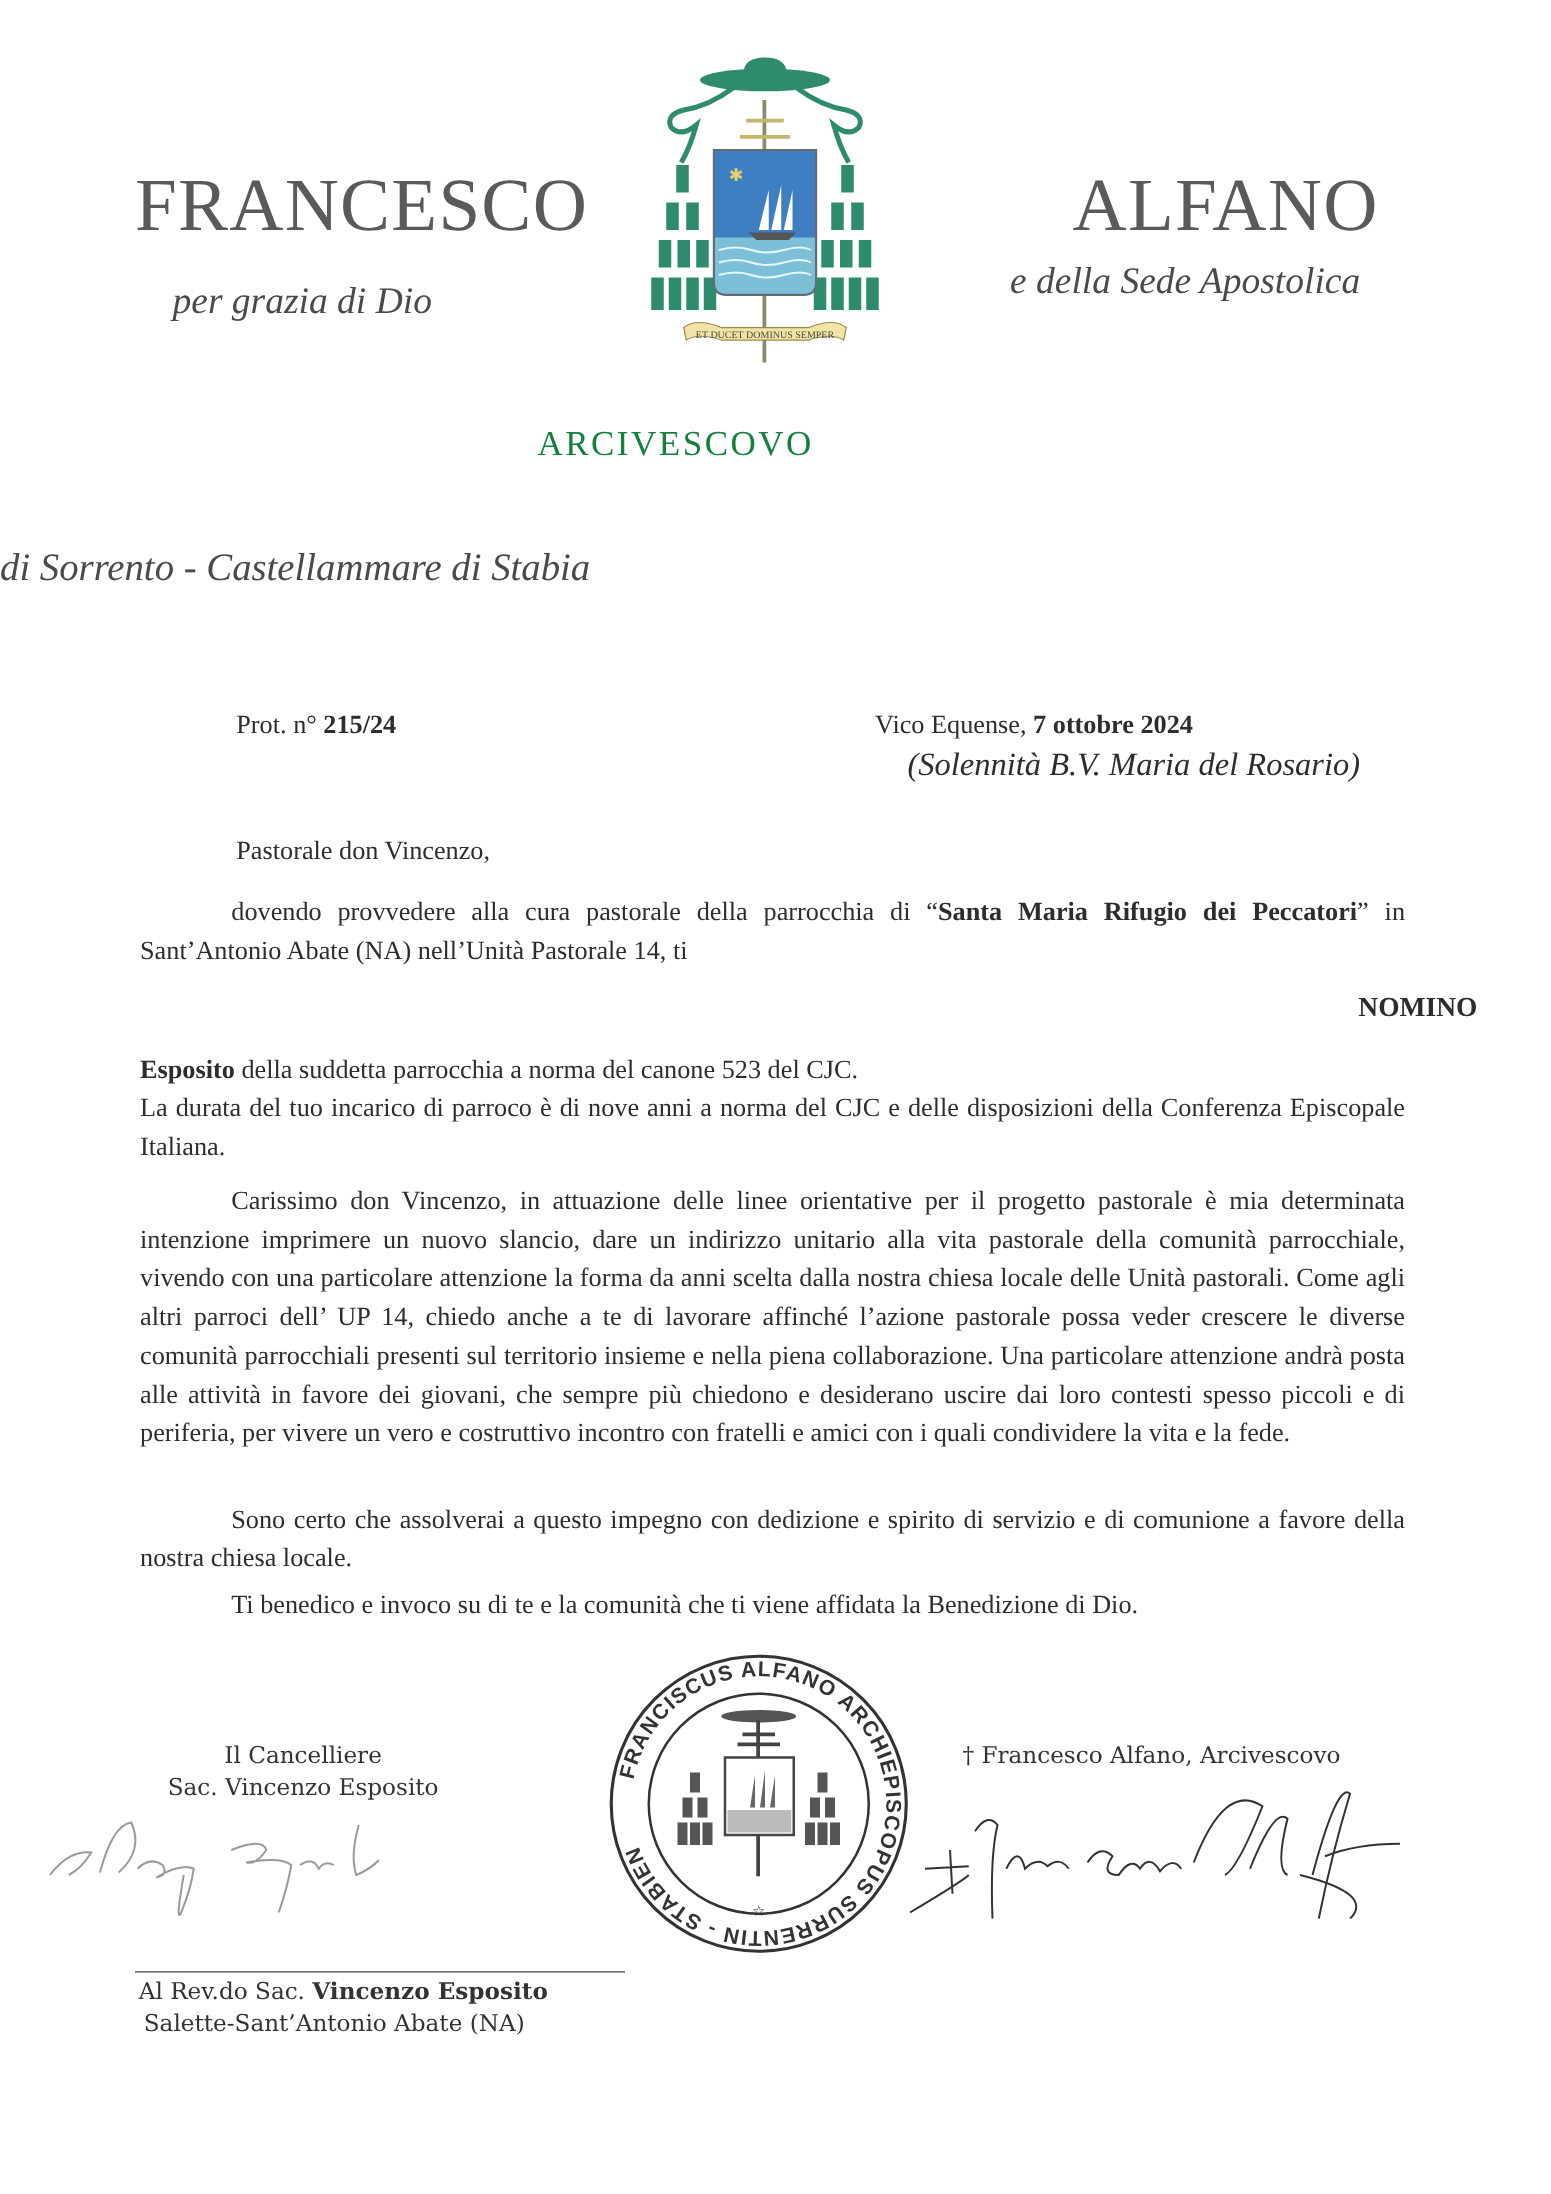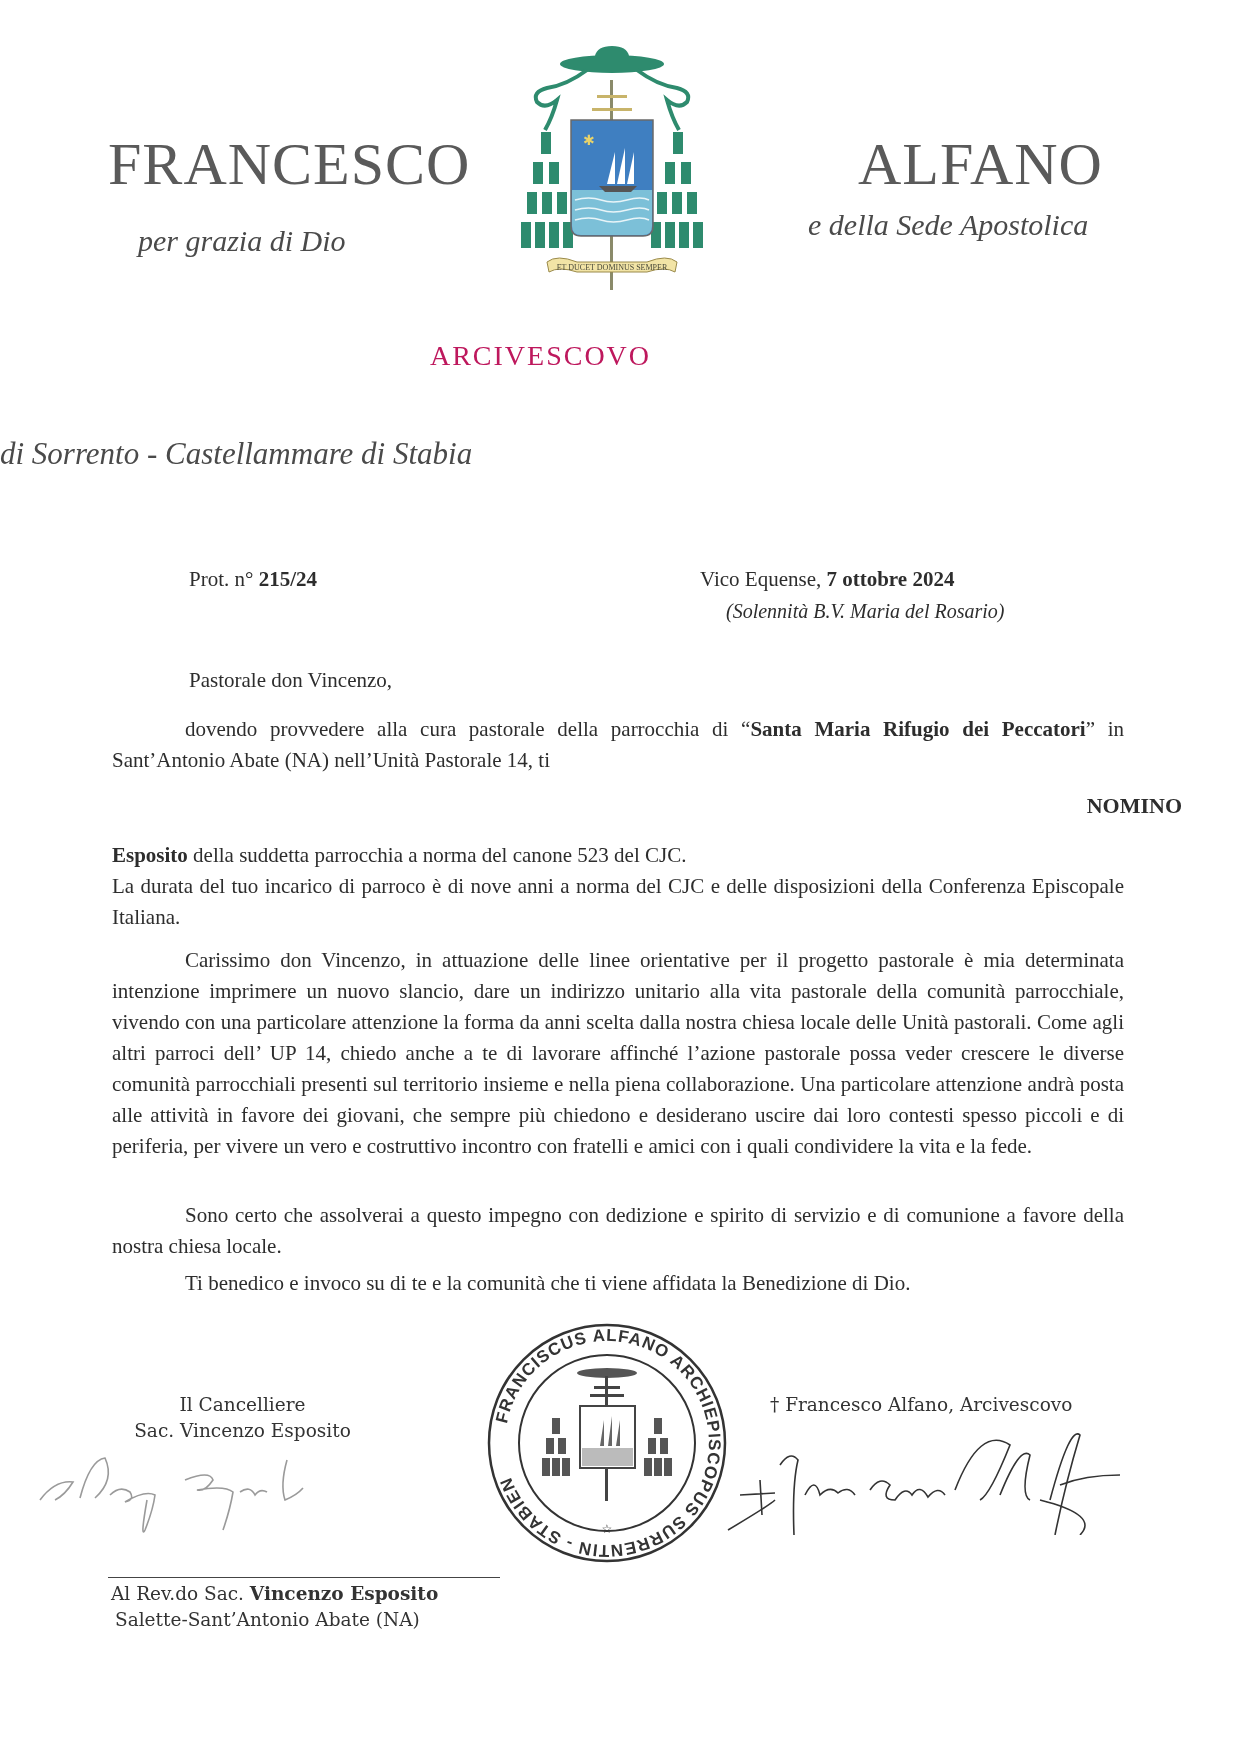--- a/index.html
+++ b/index.html
@@ -4,21 +4,21 @@
 <style>
   html, body { margin: 0; padding: 0; background: #ffffff; }
   body { width: 1241px; height: 1755px; position: relative; overflow: hidden;
          font-family: "DejaVu Serif", "Liberation Serif", serif; color: #2b2b2b; }
   .abs { position: absolute; }
 
   
   .lh-name { font-family: "Liberation Serif", serif; font-size: 60px; color: #5a5a5a;
              letter-spacing: 1px; font-weight: normal; }
   .lh-sub { font-family: "Liberation Serif", serif; font-style: italic; font-size: 30px; color: #4a4a4a; }
-  .lh-title { font-family: "Liberation Serif", serif; font-size: 28px; color: #be185d; letter-spacing: 2px; }
+  .lh-title { font-family: "Liberation Serif", serif; font-size: 28px; color: #15803d; letter-spacing: 2px; }
   .lh-see { font-family: "Liberation Serif", serif; font-style: italic; font-size: 31px; color: #4a4a4a; }
 
   
   .txt { font-family: "Liberation Serif", serif; font-size: 21px; color: #2d2d2d; line-height: 31px; }
   .para { position: absolute; left: 112px; width: 1012px; text-align: justify; }
   .indent { text-indent: 73px; }
   b { font-weight: bold; }
 
   .sig-block { font-family: "DejaVu Serif", serif; font-size: 18.5px; color: #333; text-align: center; line-height: 26px; }
   .addr { font-family: "DejaVu Serif", serif; font-size: 18.5px; color: #333; line-height: 26px; }
@@ -90,21 +90,21 @@
 <div class="abs lh-see" style="left:0; width:1081px; text-align:left; top:436px;">di Sorrento - Castellammare di Stabia</div>
 
 <div class="abs txt" style="left:189px; top:564px;">
   <span>Prot. n°</span>
   <b>215/24</b>
 </div>
 <div class="abs txt" style="left:700px; top:564px;">
   <span>Vico Equense,</span>
   <b>7 ottobre 2024</b>
 </div>
-<div class="abs txt" style="left:726px; top:596px; font-style:italic; font-size:20px;">(Solennità B.V. Maria del Rosario)</div>
+<div class="abs txt" style="left:726px; top:596px; font-style:italic; font-size:26px;">(Solennità B.V. Maria del Rosario)</div>
 
 <div class="abs txt" style="left:189px; top:665px;">Pastorale don Vincenzo,</div>
 
 <div class="para txt indent" style="top:714px;">
   <span>dovendo provvedere alla cura pastorale della parrocchia di “</span><b>Santa Maria Rifugio dei Peccatori</b><span>” in Sant’Antonio Abate (NA) nell’Unità Pastorale 14, ti</span>
 </div>
 
 <div class="abs txt" style="left:0; width:1182px; text-align:right; top:790px; font-weight:bold; font-size:22px;">NOMINO</div>
 
 <div class="para txt" style="top:840px;">

